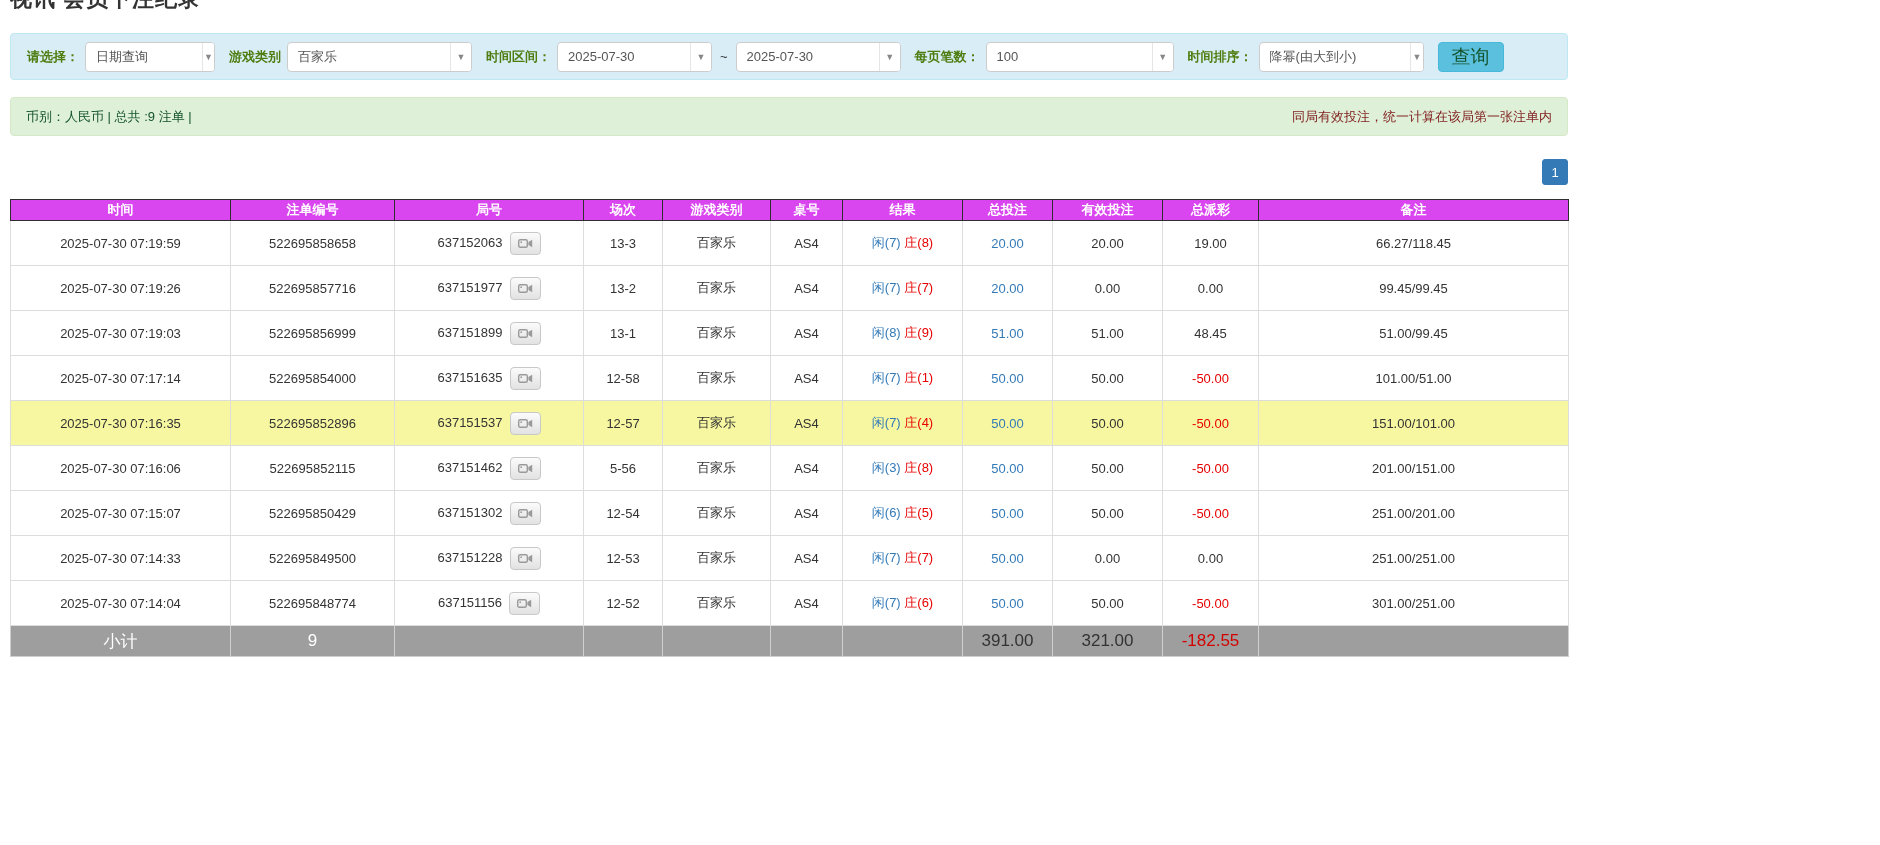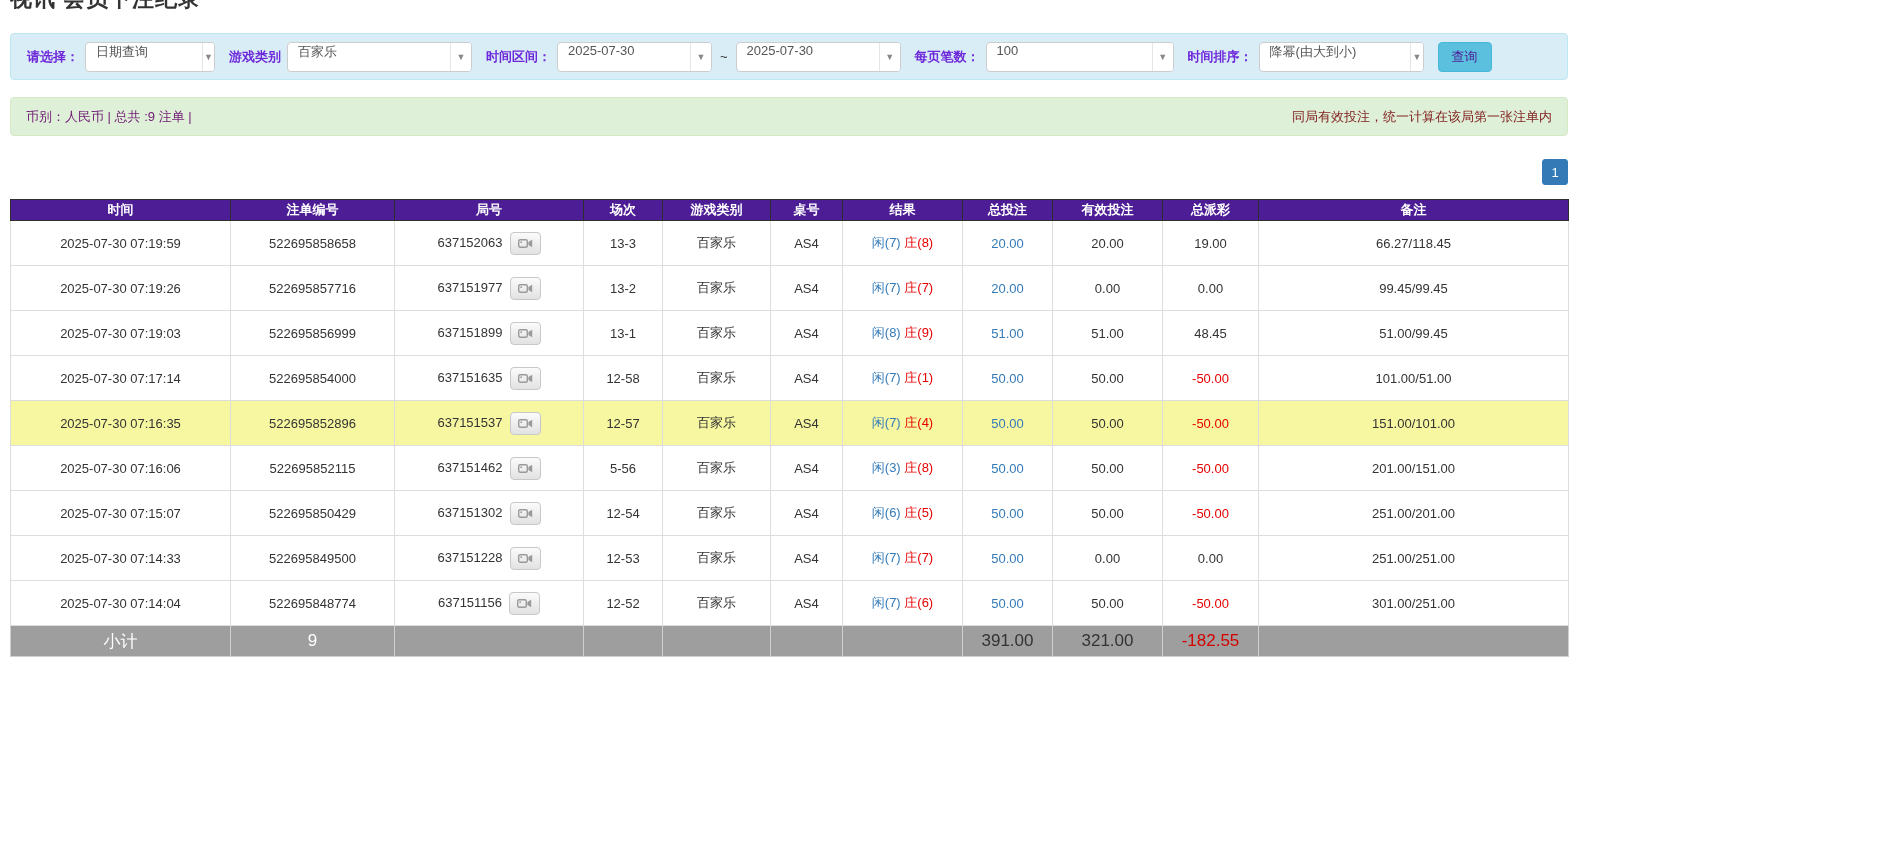--- a/index.html
+++ b/index.html
@@ -14,62 +14,62 @@
   
   .title-clip { height: 15px; overflow: hidden; }
   .title-clip h1 { margin: -16px 0 0 0; font-size: 22px; font-weight: bold; color: #333; line-height: 30px; letter-spacing: 1px; }
 
   
   .filter-bar {
     margin-top: 18px; height: 47px; background: #d9edf7; border: 1px solid #bce8f1;
     border-radius: 4px; display: flex; align-items: center; padding: 0 16px;
     font-size: 13px;
   }
-  .flabel { font-weight: bold; color: #6d28d9; margin-right: 6px; white-space: nowrap; font-family: Liberation Mono, monospace; }
+  .flabel { font-weight: bold; color: #4d7c0f; margin-right: 6px; white-space: nowrap; font-family: Liberation Mono, monospace; }
   .flabel.gap { margin-left: 14px; }
   .select {
-    display: inline-flex; background: #fff; border: 1px solid #ccc;
+    display: inline-flex; align-items: center; background: #fff; border: 1px solid #ccc;
     border-radius: 4px; height: 30px; color: #555; cursor: pointer; overflow: hidden; gap: 44px;
   }
   .sel-val { padding: 0 10px; flex: 1; white-space: nowrap; text-align: left; }
   .sel-arrow {
     width: 21px; align-self: stretch; display: flex; align-items: center; justify-content: center;
     border-left: 1px solid #e5e5e5; color: #888; font-size: 9px; background: #fff;
   }
   .w130 { width: 130px; } .w185 { width: 185px; } .w155 { width: 155px; }
   .w160 { width: 188px; } .w165 { width: 165px; }
   .tilde { margin: 0 8px; color: #333; }
   .btn-search {
     margin-left: 14px; height: 30px; padding: 0 13px; background: #5bc0de; border: 1px solid #46b8da;
-    color: #4c1d95; font-size: 13px; border-radius: 4px; cursor: pointer;
+    color: #14532d; font-size: 19px; border-radius: 4px; cursor: pointer;
     font-family: "Liberation Sans", sans-serif;
   }
 
   
   .summary-bar {
     margin-top: 17px; height: 39px; background: #dff0d8; border: 1px solid #d6e9c6;
     border-radius: 4px; display: flex; align-items: center; justify-content: space-between;
     padding: 0 15px; font-size: 13px;
   }
-  .sum-left { color: #701a75; text-align: center; }
+  .sum-left { color: #14532d; text-align: center; }
   .sum-right { color: #7f1d1d; }
 
   
   .pagination { margin-top: 23px; margin-bottom: 14px; display: flex; justify-content: flex-end; }
   .page-btn {
     min-width: 26px; height: 26px; background: #337ab7; border: 1px solid #337ab7; color: #fff;
     display: inline-flex; align-items: center; justify-content: center; font-size: 13px;
     border-radius: 3px; cursor: pointer;
   }
 
   
   table { border-collapse: collapse; width: 1558px; table-layout: fixed; font-size: 13px; }
   th, td { text-align: center; vertical-align: middle; overflow: hidden; white-space: nowrap; }
   thead th {
-    background: #4c1d95; color: #fff; font-weight: bold; height: 19px;
+    background: #d946ef; color: #fff; font-weight: bold; height: 19px;
     border: 1px solid #2e2e2e; font-size: 13px;
   }
   tbody td { background: #fff; border: 1px solid #ddd; height: 45px; color: #333; }
   tbody tr.hl td { background: #f7f7a1; }
   .blue { color: #337ab7; margin-top: 45px; }
   .red { color: #e60000; }
   .link { color: #337ab7; cursor: pointer; }
   .icon-btn {
     display: inline-flex; align-items: center; justify-content: center;
     width: 31px; height: 23px; margin-left: 7px; vertical-align: middle;

